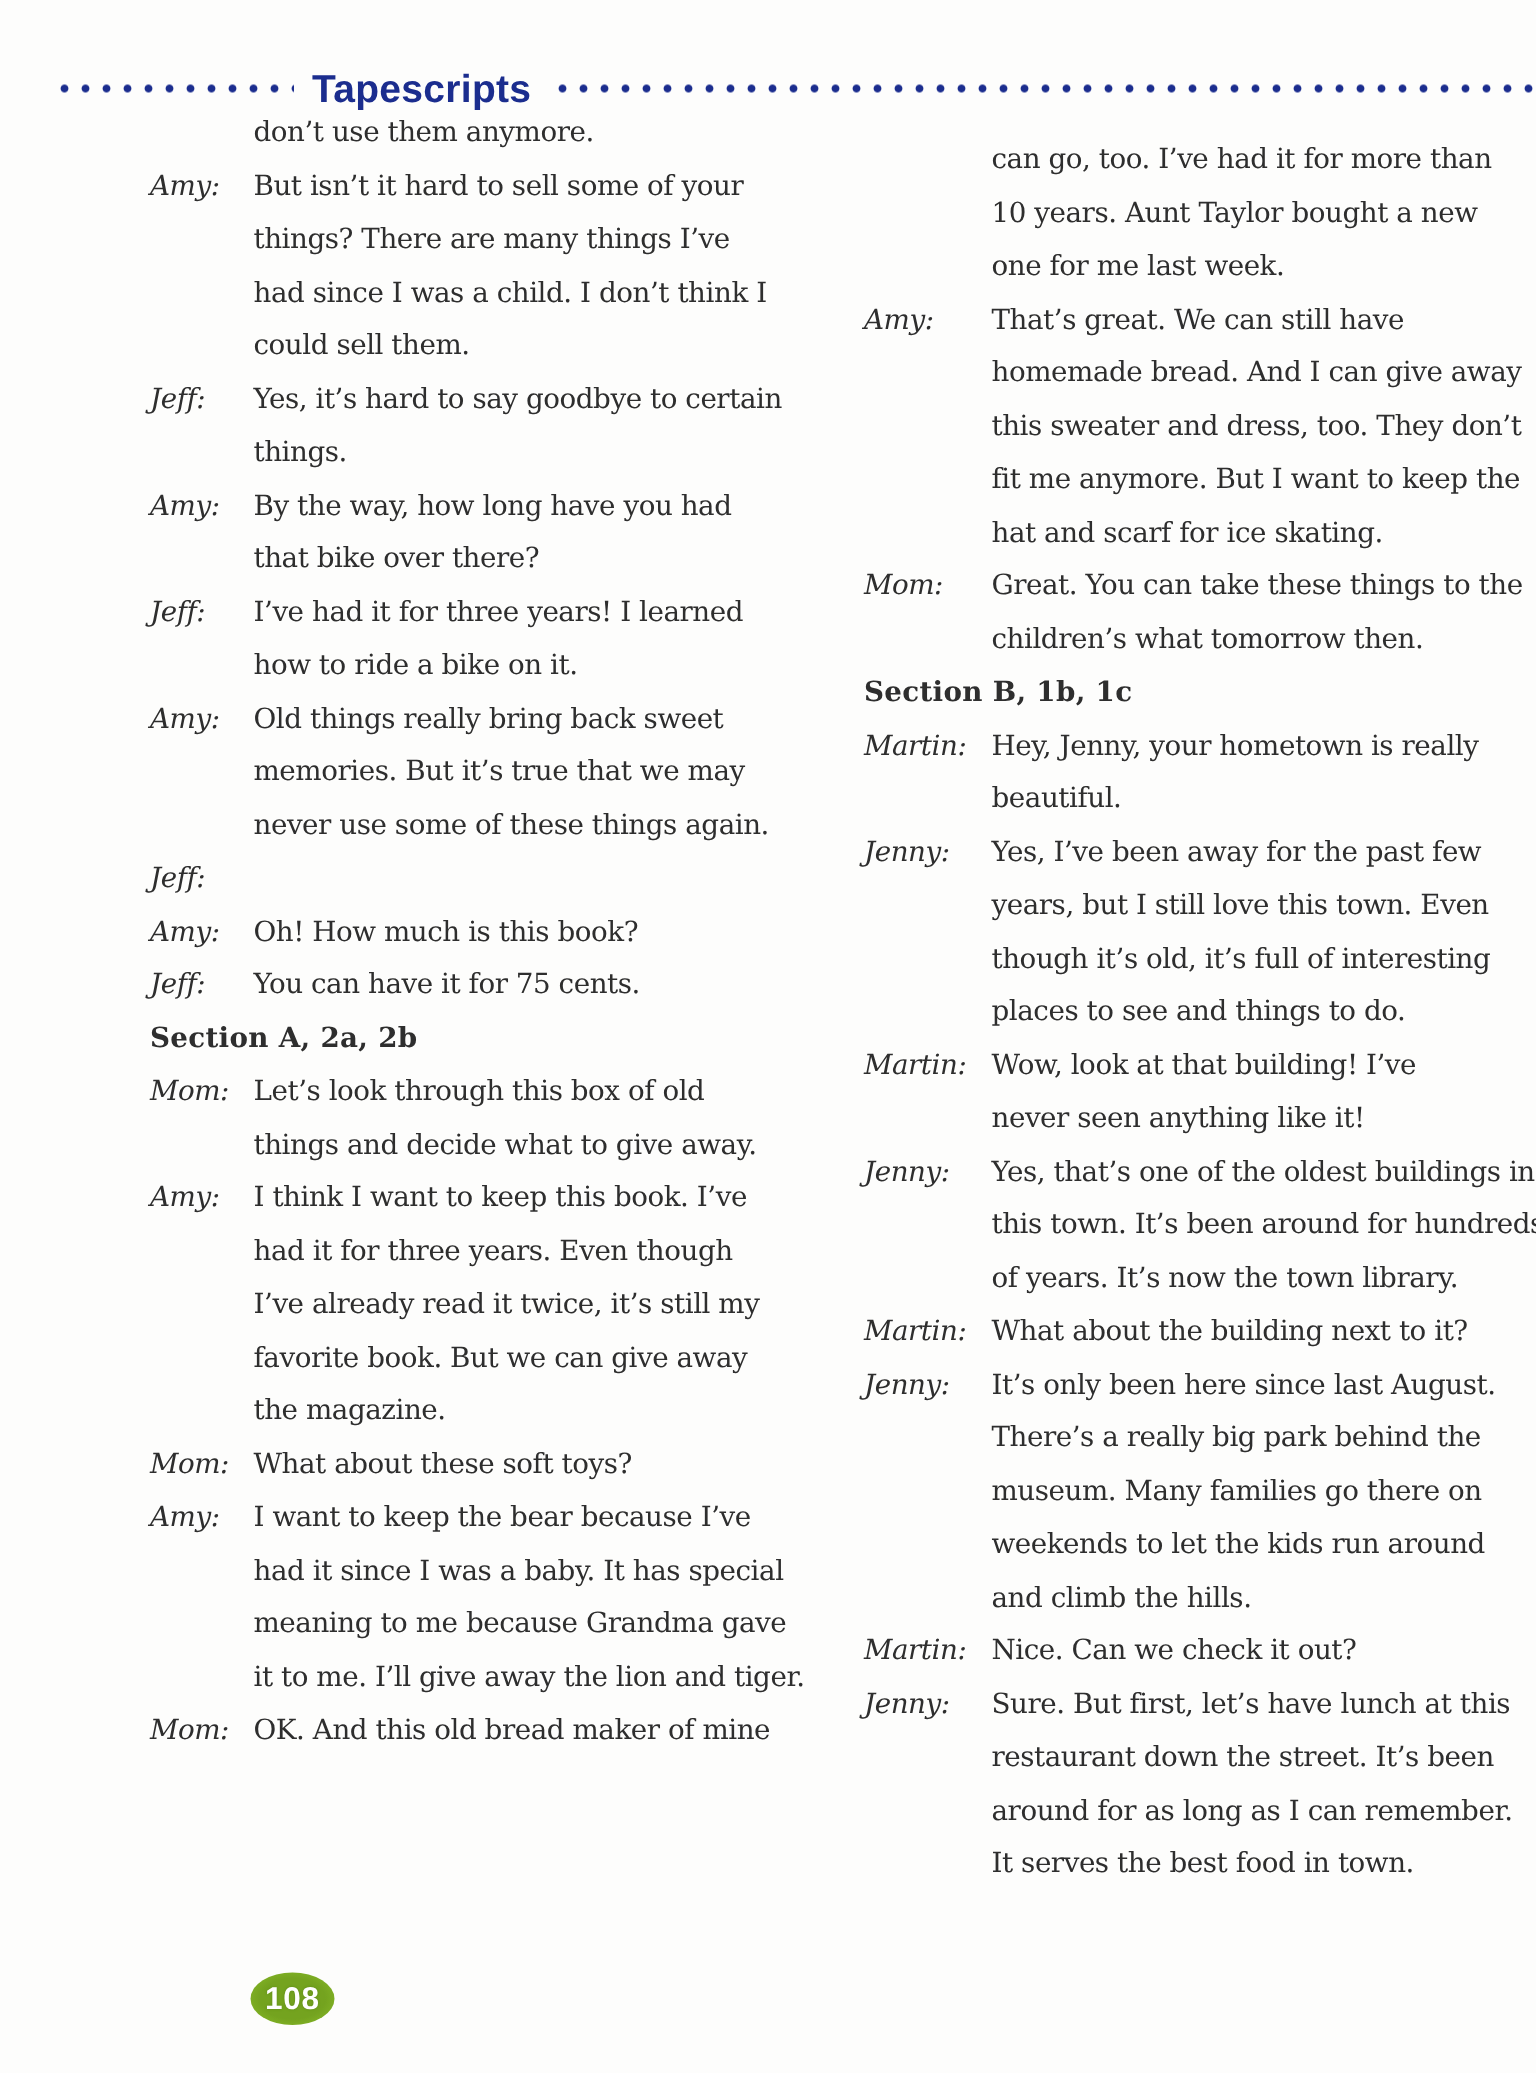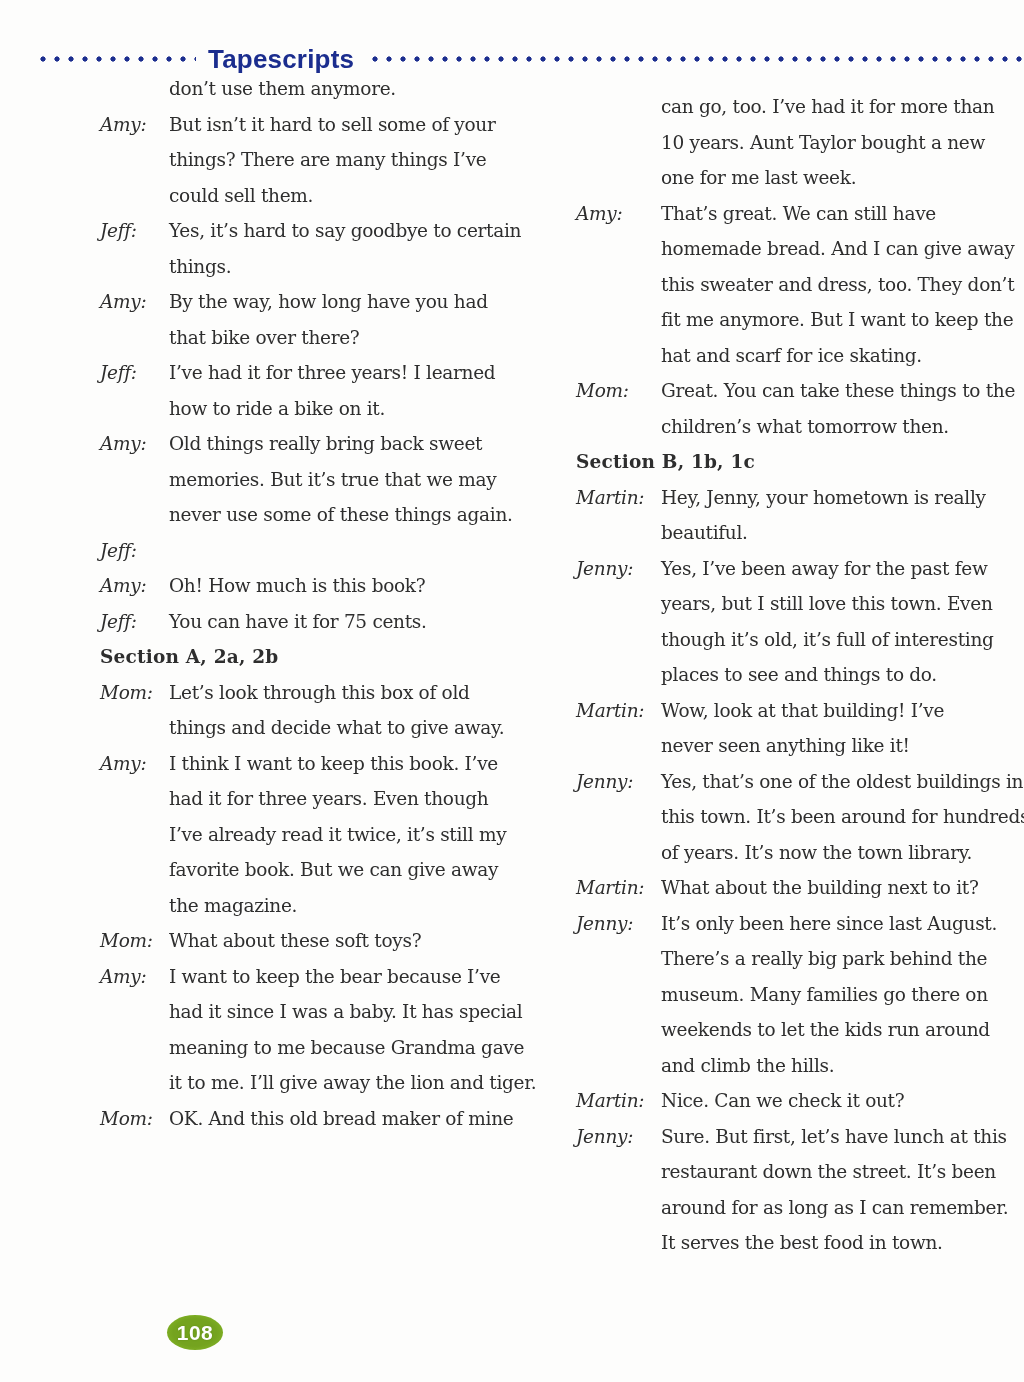--- a/index.html
+++ b/index.html
@@ -106,20 +106,21 @@
           <span class="speaker"></span>
           <span class="text">
             <span class="line">don’t use them anymore.</span>
           </span>
         </div>
         <div class="entry dialogue">
           <span class="speaker">Amy:</span>
           <span class="text">
             <span class="line">But isn’t it hard to sell some of your</span>
             <span class="line">things? There are many things I’ve</span>
+            <span class="line">had since I was a child. I don’t think I</span>
             <span class="line">could sell them.</span>
           </span>
         </div>
         <div class="entry dialogue">
           <span class="speaker">Jeff:</span>
           <span class="text">
             <span class="line">Yes, it’s hard to say goodbye to certain</span>
             <span class="line">things.</span>
           </span>
         </div>

